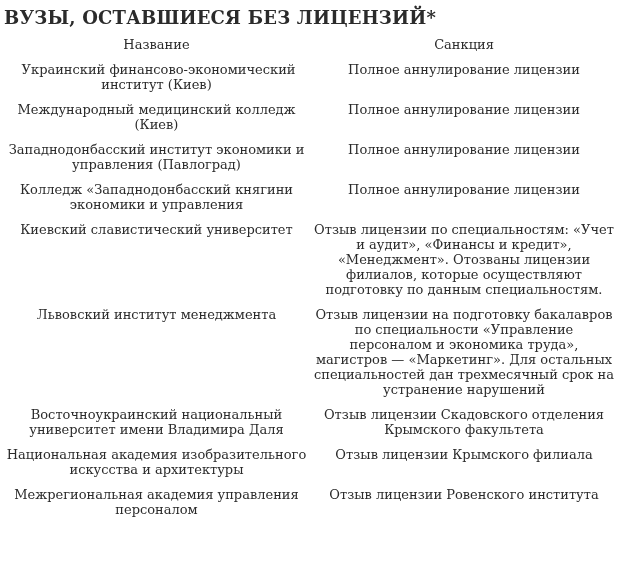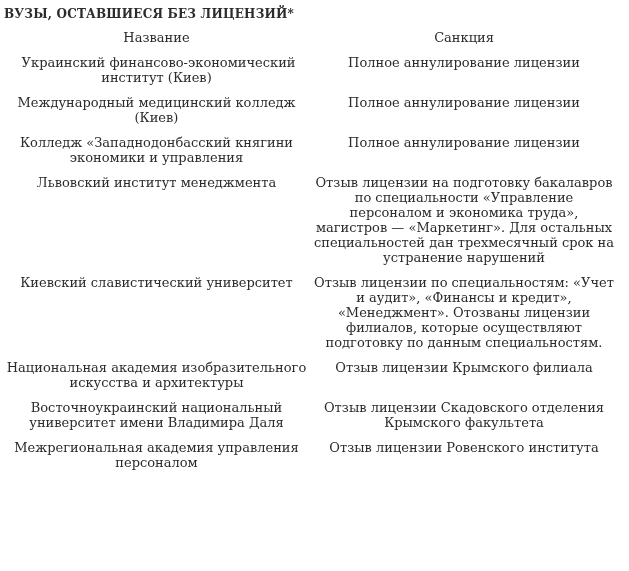--- a/index.html
+++ b/index.html
@@ -12,21 +12,21 @@
     height: 571px;
     overflow: hidden;
     font-family: "DejaVu Serif", serif;
     color: #2b2b2b;
     font-size: 13px;
   }
   .page {
     padding: 7px 0 0 4px;
   }
   .doc-title {
-    font-size: 12px;
+    font-size: 18px;
     font-weight: bold;
     margin: 0 0 9px 0;
     letter-spacing: 0.2px;
   }
   table.lic-table {
     border-collapse: collapse;
     table-layout: fixed;
     width: 625px;
   }
   col.col-name  { width: 309px; }
@@ -64,38 +64,42 @@
     <tbody>
       <tr>
         <td>&nbsp;Украинский финансово-экономический институт (Киев)</td>
         <td class="sanction-cell">Полное аннулирование лицензии</td>
       </tr>
       <tr>
         <td>Международный медицинский колледж (Киев)</td>
         <td class="sanction-cell">Полное аннулирование лицензии</td>
       </tr>
       <tr>
+        <td>Западнодонбасский институт экономики и управления (Павлоград)</td>
+        <td class="sanction-cell">Полное аннулирование лицензии</td>
+      </tr>
+      <tr>
         <td>Колледж «Западнодонбасский княгини экономики и управления</td>
         <td class="sanction-cell">Полное аннулирование лицензии</td>
+      </tr>
+      <tr>
+        <td>Киевский славистический университет</td>
+        <td class="sanction-cell">Отзыв лицензии по специальностям: «Учет и аудит», «Финансы и кредит», «Менеджмент». Отозваны лицензии филиалов, которые осуществляют подготовку по данным специальностям.</td>
       </tr>
       <tr>
         <td>Львовский институт менеджмента</td>
         <td class="sanction-cell">Отзыв лицензии на подготовку бакалавров по специальности «Управление персоналом и экономика труда», магистров — «Маркетинг». Для остальных специальностей дан трехмесячный срок на устранение нарушений</td>
       </tr>
       <tr>
-        <td>Киевский славистический университет</td>
-        <td class="sanction-cell">Отзыв лицензии по специальностям: «Учет и аудит», «Финансы и кредит», «Менеджмент». Отозваны лицензии филиалов, которые осуществляют подготовку по данным специальностям.</td>
+        <td>Восточноукраинский национальный университет имени Владимира Даля</td>
+        <td class="sanction-cell">Отзыв лицензии Скадовского отделения Крымского факультета</td>
       </tr>
       <tr>
         <td>Национальная академия изобразительного искусства и архитектуры</td>
         <td class="sanction-cell">Отзыв лицензии Крымского филиала</td>
-      </tr>
-      <tr>
-        <td>Восточноукраинский национальный университет имени Владимира Даля</td>
-        <td class="sanction-cell">Отзыв лицензии Скадовского отделения Крымского факультета</td>
       </tr>
       <tr>
         <td>Межрегиональная академия управления персоналом</td>
         <td class="sanction-cell">Отзыв лицензии Ровенского института</td>
       </tr>
     </tbody>
   </table>
 
 </div>
 

